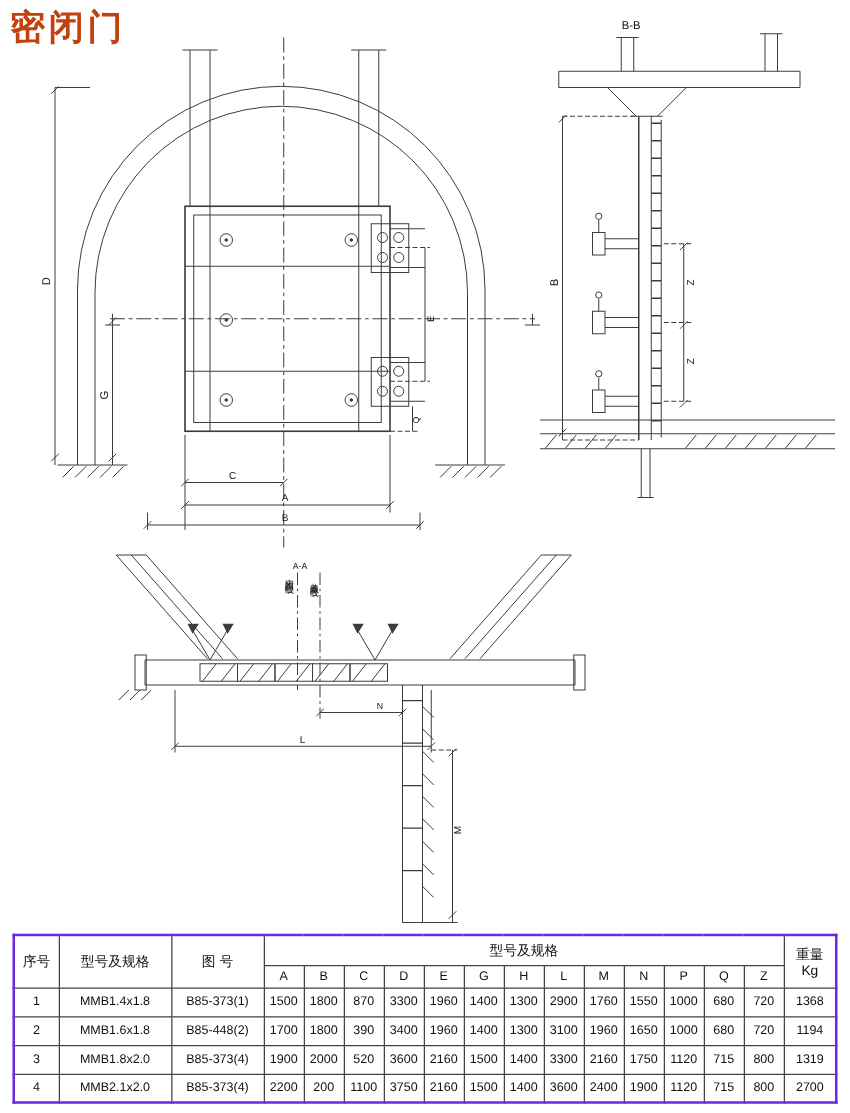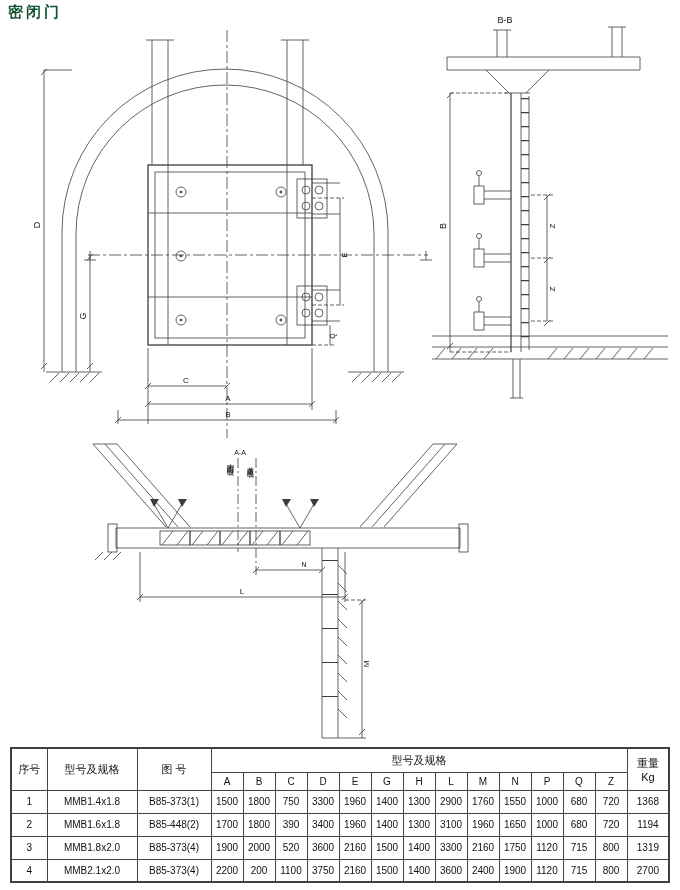--- a/index.html
+++ b/index.html
@@ -1,22 +1,22 @@
 <!DOCTYPE html>
 <html><head>
 <meta charset="utf-8">
 <style>
   * { margin:0; padding:0; box-sizing:border-box; }
   html,body { background:#ffffff; }
   body { width:680px; height:890px; position:relative; font-family:"Liberation Sans", sans-serif; color:#111; }
   .page { position:relative; width:680px; height:890px; background:#fff; overflow:hidden; }
-  .page-title { position:absolute; top:3px; left:8px; font-size:15px; font-weight:bold; letter-spacing:3px; color:#14532d; }
+  .page-title { position:absolute; top:3px; left:8px; font-size:28px; font-weight:bold; letter-spacing:3px; color:#c2410c; }
   .drawing-svg { position:absolute; top:0; left:0; }
   .vtext { position:absolute; writing-mode:vertical-rl; text-orientation:upright; font-size:7px; line-height:1.15; color:#222; letter-spacing:1px; }
-  .spec-table { position:absolute; left:10px; top:747px; width:660px; border-collapse:collapse; table-layout:fixed; border:2px solid #404040; }
+  .spec-table { position:absolute; left:10px; top:747px; width:660px; border-collapse:collapse; table-layout:fixed; border:2px solid #6d28d9; }
   .spec-table th, .spec-table td { border:1px solid #444; text-align:center; vertical-align:middle; padding:0; font-weight:normal; color:#111; background:#fff; }
   th.h-cn { font-size:11px; height:24px; }
   th.h-letter { font-size:10px; height:18px; }
   td.num { font-size:10px; height:23px; }
   td.model { font-size:10px; }
 </style>
 </head>
 <body>
 
 <div class="page">
@@ -307,21 +307,21 @@
         <th class="h-letter">Z</th>
       </tr>
     </thead>
     <tbody>
       <tr>
         <td class="num">1</td>
         <td class="num model">MMB1.4x1.8</td>
         <td class="num">B85-373(1)</td>
         <td class="num">1500</td>
         <td class="num">1800</td>
-        <td class="num">750</td>
+        <td class="num">870</td>
         <td class="num">3300</td>
         <td class="num">1960</td>
         <td class="num">1400</td>
         <td class="num">1300</td>
         <td class="num">2900</td>
         <td class="num">1760</td>
         <td class="num">1550</td>
         <td class="num">1000</td>
         <td class="num">680</td>
         <td class="num">720</td>

